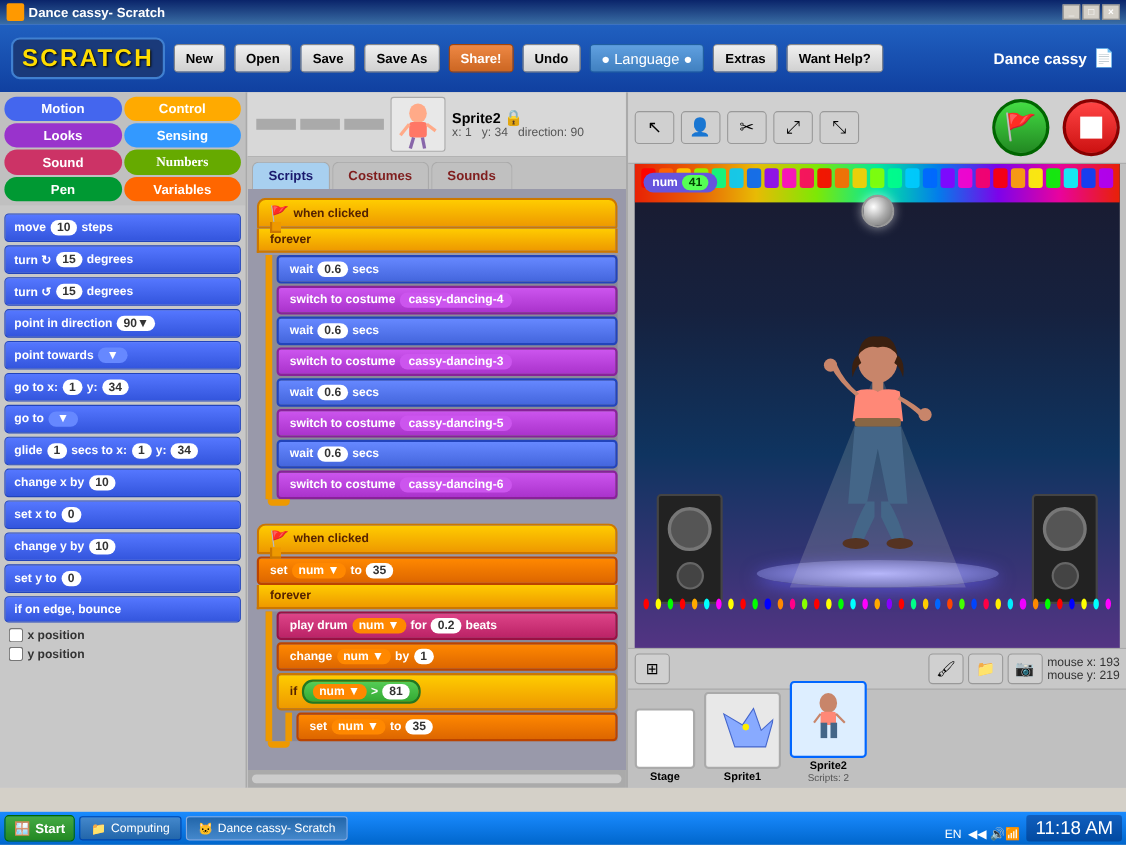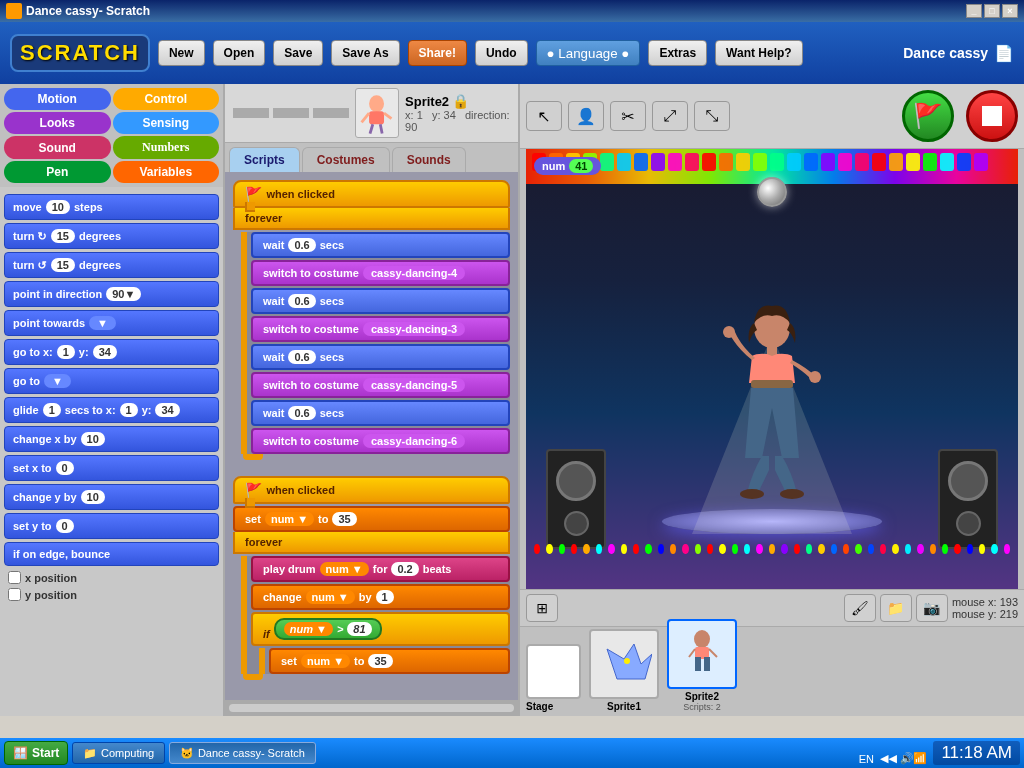--- a/index.html
+++ b/index.html
@@ -136,21 +136,21 @@
       align-items: center;
       gap: 4px;
       padding: 2px 4px;
       font-size: 11px;
       font-weight: bold;
       color: #333;
     }
 
     
     #scripts-panel {
-      width: 295px;
+      width: 346px;
       display: flex;
       flex-direction: column;
       background: #c8c8c8;
       border-right: 2px solid #aaa;
     }
     #sprite-header {
       background: #d8d8d8;
       padding: 4px 8px;
       display: flex;
       align-items: center;
@@ -281,23 +281,22 @@
     .sb-if {
       background: linear-gradient(to bottom, #ffcc00, #ee9900);
       border: 2px solid #cc7700;
       padding: 4px 10px 4px;
       font-size: 11px;
       font-weight: bold;
       color: #552200;
       margin-top: 2px;
       border-radius: 4px;
       display: flex;
-      align-items: flex-end;
-      gap: 4px;
-      font-style: italic;
+      align-items: center;
+      gap: 4px;
     }
     .sb-val {
       background: white;
       color: #333;
       border-radius: 10px;
       padding: 1px 6px;
       font-size: 11px;
       font-weight: bold;
     }
     .sb-val-orange {
@@ -946,21 +945,21 @@
         <div>
           <span>mouse x:</span> <span>193</span>
         </div>
         <div>
           <span>mouse y:</span> <span>219</span>
         </div>
       </div>
     </div>
 
     <div id="sprites-row">
-      <div style="display:flex;flex-direction:column;align-items:flex-start;">
+      <div style="display:flex;flex-direction:column;align-items:center;">
         <div class="stage-thumb"></div>
         <div class="stage-label">Stage</div>
       </div>
       <div style="display:flex;flex-direction:column;align-items:center;">
         <div class="sprite-thumb-small">
           <svg width="55" height="50" viewBox="0 0 55 50">
             <path d="M20 40 L10 10 L27 20 L37 5 L44 25 L55 15 L48 40Z" fill="#88aaff" stroke="#4466cc" stroke-width="1"></path>
             <circle cx="30" cy="22" r="3" fill="#ffee00"></circle>
           </svg>
         </div>

